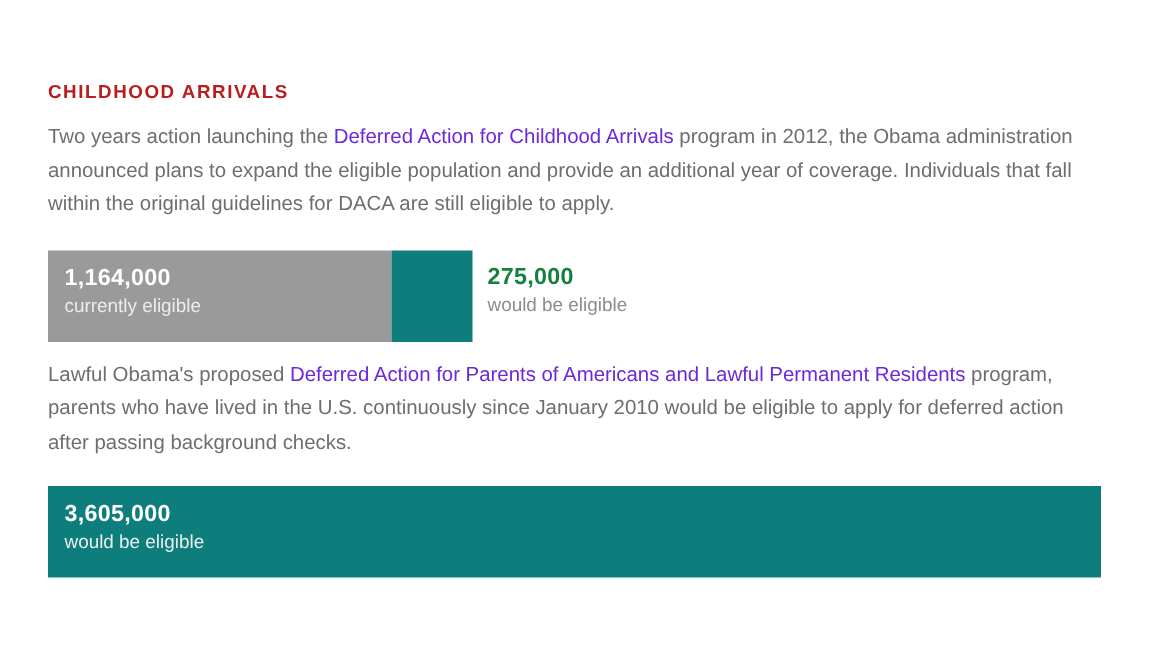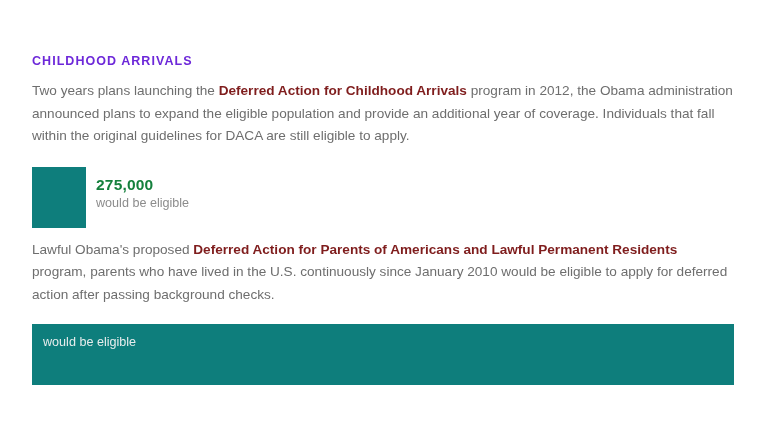--- a/index.html
+++ b/index.html
@@ -21,40 +21,40 @@
     box-sizing: border-box;
     padding: 0 21px;
   }
   .section {
     padding: 0 11px;
   }
   .section-heading {
     font-size: 12.5px;
     font-weight: bold;
     letter-spacing: 1.05px;
-    color: #6d28d9;
+    color: #b91c1c;
     text-transform: uppercase;
     margin: 0;
     padding: 0;
     line-height: 16px;
   }
   .section-1 .section-heading { padding-top: 53px; }
   .section-2 .section-heading { padding-top: 27px; }
 
   .section-body {
     font-size: 13.6px;
     line-height: 22.5px;
     color: #6e6e6e;
     margin: 0;
     padding-top: 11px;
     max-width: 713px;
   }
   .section-body strong {
-    color: #7f1d1d;
-    font-weight: bold;
+    color: #6d28d9;
+    font-weight: normal;
   }
 
   
   .bar-chart {
     position: relative;
     height: 61px;
     margin-top: 19px;
     display: flex;
     align-items: stretch;
   }
@@ -114,25 +114,31 @@
 </head>
 <body>
 
 <div class="page">
 
   <div class="section section-1">
 
     <h2 class="section-heading">CHILDHOOD ARRIVALS</h2>
 
     <p class="section-body">
-      <span>Two years plans launching the </span><strong>Deferred Action for Childhood Arrivals</strong><span> program in 2012, the Obama administration announced plans to expand the eligible population and provide an additional year of coverage. Individuals that fall within the original guidelines for DACA are still eligible to apply.</span>
+      <span>Two years action launching the </span><strong>Deferred Action for Childhood Arrivals</strong><span> program in 2012, the Obama administration announced plans to expand the eligible population and provide an additional year of coverage. Individuals that fall within the original guidelines for DACA are still eligible to apply.</span>
     </p>
 
     <div class="bar-chart">
 
+      <div class="bar-seg grey" style="width:229px">
+        <span class="bar-inner-label">
+          <span class="bar-value-in">1,164,000</span>
+          <span class="bar-sub-in">currently eligible</span>
+        </span>
+      </div>
 
       <div class="bar-seg teal" style="width:54px"></div>
 
       <div class="bar-outer-label">
         <span class="bar-value-out">275,000</span>
         <span class="bar-sub-out">would be eligible</span>
       </div>
 
     </div>
   </div>
@@ -140,20 +146,21 @@
   <div class="section section-2">
 
 
     <p class="section-body">
       <span>Lawful Obama's proposed </span><strong>Deferred Action for Parents of Americans and Lawful Permanent Residents</strong><span> program, parents who have lived in the U.S. continuously since January 2010 would be eligible to apply for deferred action after passing background checks.</span>
     </p>
 
     <div class="bar-chart second">
       <div class="bar-seg teal" style="width:713px">
         <span class="bar-inner-label">
+          <span class="bar-value-in">3,605,000</span>
           <span class="bar-sub-in">would be eligible</span>
         </span>
       </div>
     </div>
 
   </div>
 
 </div>
 
 </body></html>

